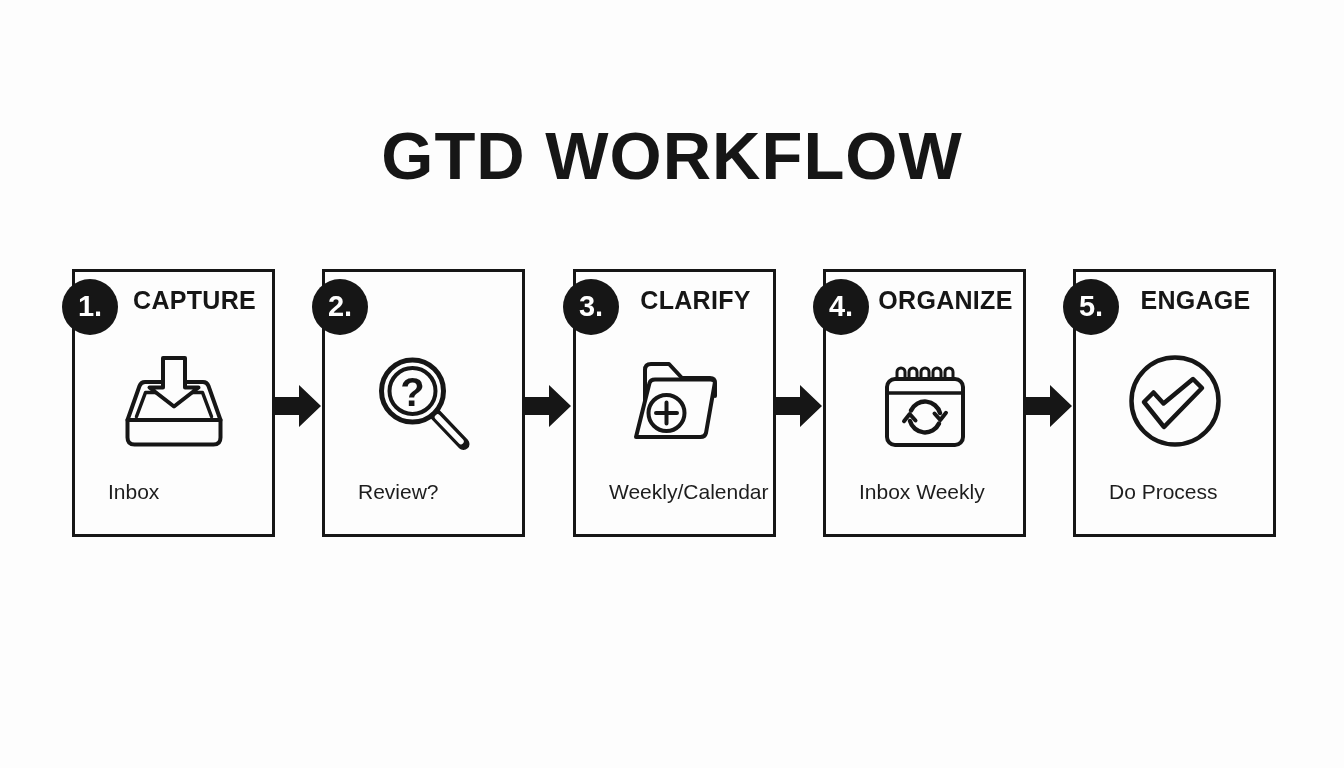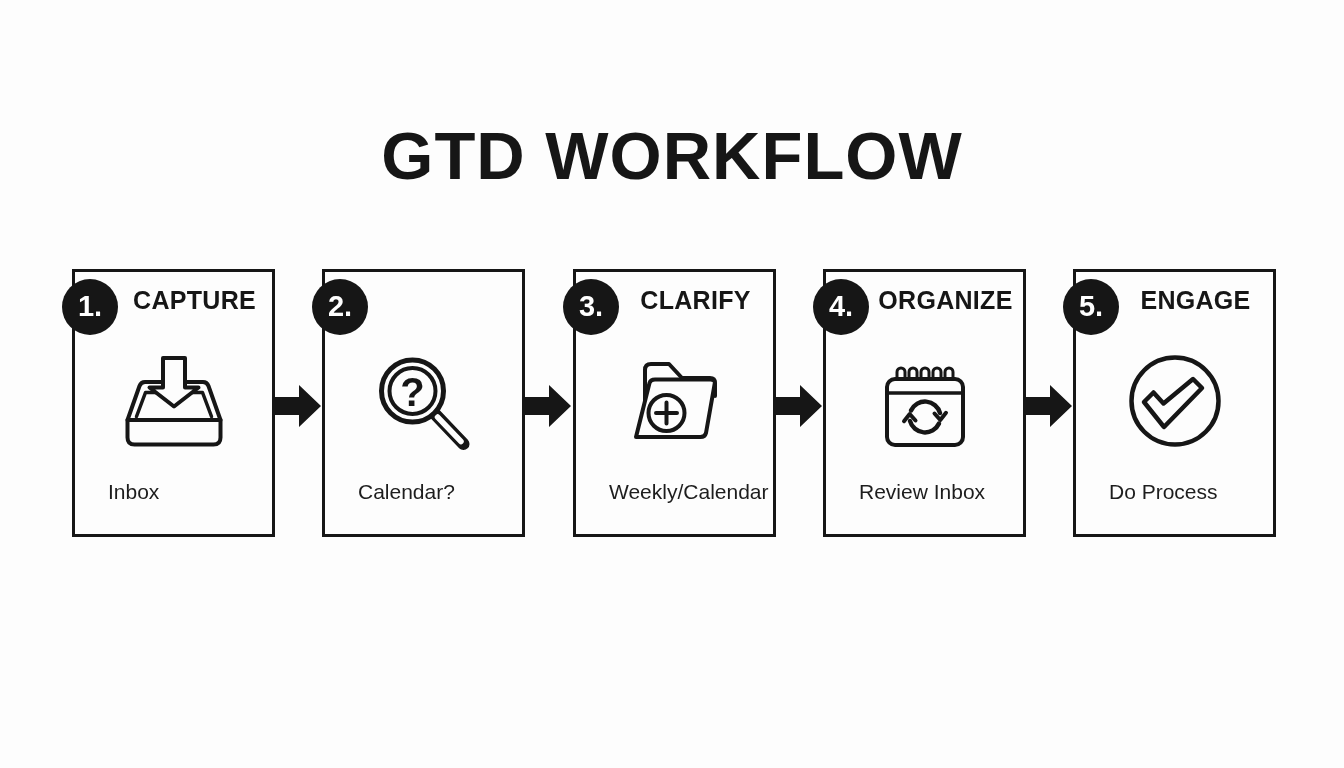--- a/index.html
+++ b/index.html
@@ -89,21 +89,21 @@
     </div>
     <div class="step-icon">
       <svg viewBox="0 0 100 100" width="100" height="100">
         <line class="st" style="stroke-width:12" x1="60" y1="61" x2="89.5" y2="92"></line>
         <line class="st sp" style="stroke-width:5.5" x1="63.5" y1="65" x2="87" y2="89.5"></line>
         <circle class="st fp" style="stroke-width:5" cx="38.5" cy="39" r="31"></circle>
         <circle class="st" style="stroke-width:4" cx="38.5" cy="39" r="23"></circle>
         <text class="glyph" x="38.5" y="53.5" font-size="40" text-anchor="middle">?</text>
       </svg>
     </div>
-    <div class="step-caption">Calendar?</div>
+    <div class="step-caption">Review?</div>
   </div>
 
   <div class="flow-arrow a1">
     <svg viewBox="0 0 50 44" width="50" height="44">
         <polygon points="0,13 27,13 27,1 49,22 27,43 27,31 0,31" fill="var(--ink)"></polygon>
       </svg>
   </div>
 
   <div class="step-box s2">
     <div class="badge">
@@ -136,21 +136,21 @@
       <svg viewBox="0 0 100 100" width="100" height="100">
         <rect class="st" style="stroke-width:4" x="12" y="27" width="76" height="66" rx="8"></rect>
         <path class="st" style="stroke-width:3.5" d="M12 41 H88"></path>
         <path class="st" style="stroke-width:3" d="M22 27 V20 A4 4 0 0 1 30 20 V27 M34 27 V20 A4 4 0 0 1 42 20 V27 M46 27 V20 A4 4 0 0 1 54 20 V27 M58 27 V20 A4 4 0 0 1 66 20 V27 M70 27 V20 A4 4 0 0 1 78 20 V27"></path>
         <path class="st" style="stroke-width:4.5" d="M36 58.5 A15.5 15.5 0 0 1 65 61"></path>
         <path class="st" style="stroke-width:4" d="M59.5 61.5 L65.3 68 L71 60.8"></path>
         <path class="st" style="stroke-width:4.5" d="M64 71.5 A15.5 15.5 0 0 1 35 69"></path>
         <path class="st" style="stroke-width:4" d="M40.5 68.5 L34.7 62 L29 69.2"></path>
       </svg>
     </div>
-    <div class="step-caption">Review Inbox</div>
+    <div class="step-caption">Inbox Weekly</div>
   </div>
 
   <div class="flow-arrow a3">
     <svg viewBox="0 0 50 44" width="50" height="44">
         <polygon points="0,13 27,13 27,1 49,22 27,43 27,31 0,31" fill="var(--ink)"></polygon>
       </svg>
   </div>
 
   <div class="step-box s4">
     <div class="badge">

